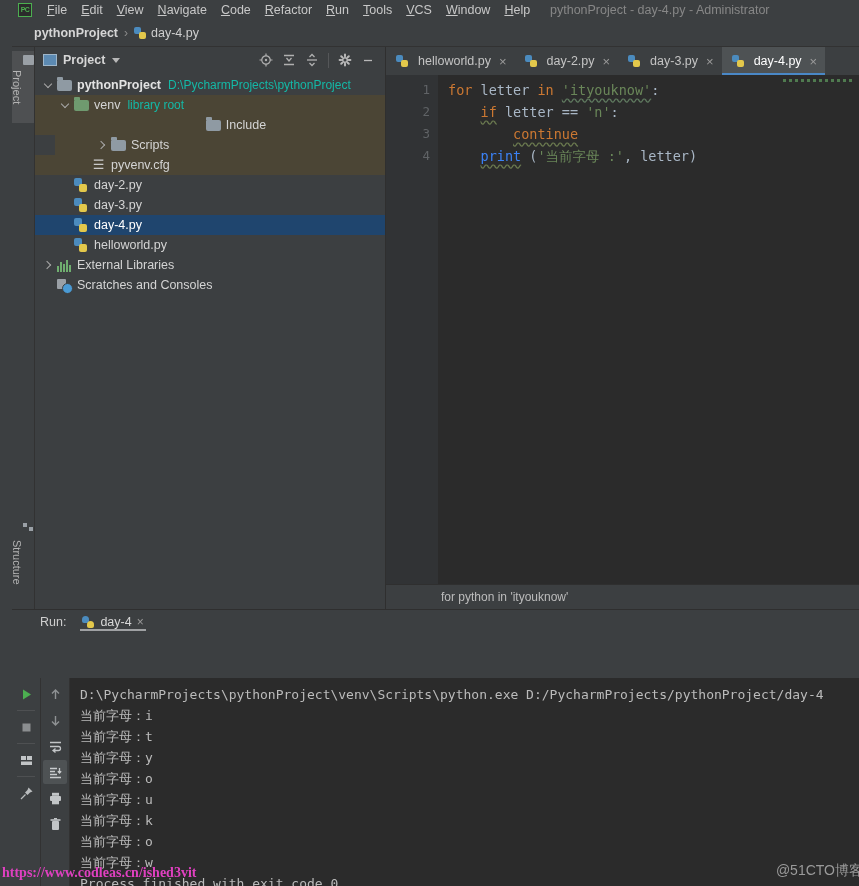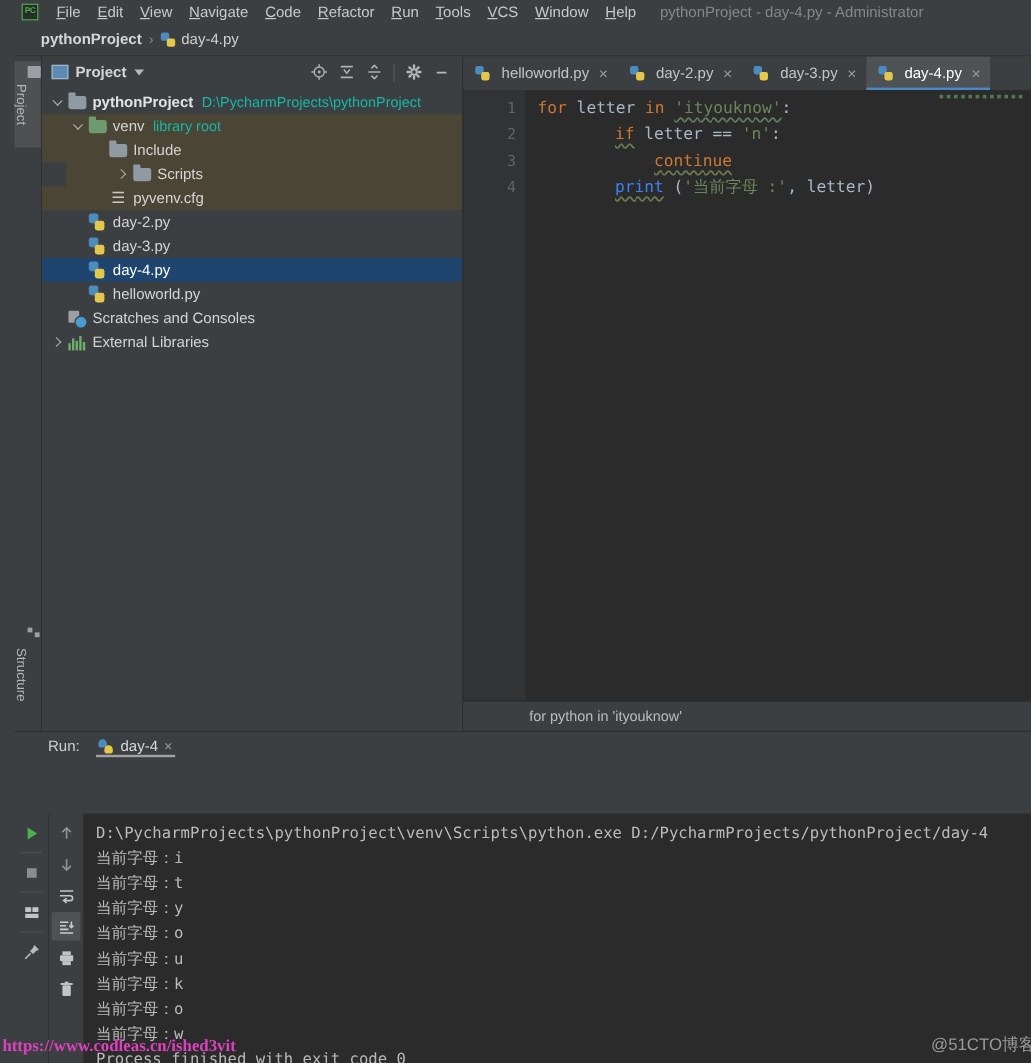--- a/index.html
+++ b/index.html
@@ -388,21 +388,21 @@
     white-space: pre;
     overflow: hidden;
     position: relative;
   }
   .cl { height: 22px; }
   .k  { color: #cc7832; }
   .s  { color: #6a8759; }
   .fn { color: #3b82f6; text-decoration: underline; text-decoration-color:#7f8b99; }
   .pl { color: #a9b7c6; }
   .wavy { text-decoration: underline wavy #5f7a5f; text-underline-offset: 3px; }
-  .wavy-g { text-decoration: underline wavy #6b7a4f; text-underline-offset: 3px; margin-left: 32px; }
+  .wavy-g { text-decoration: underline wavy #6b7a4f; text-underline-offset: 3px; }
   .marks {
     position: absolute;
     top: 4px;
     right: 8px;
     width: 80px;
     height: 6px;
   }
   .marks i {
     position: absolute;
     top: 0;
@@ -639,21 +639,21 @@
             <span class="ico folder"></span>
             <span class="tlabel bold">pythonProject</span>
             <span class="tpath">D:\PycharmProjects\pythonProject</span>
           </div>
           <div class="trow hl-olive" style="padding-left: 25px;">
             <span class="arrow open"></span>
             <span class="ico folder green"></span>
             <span class="tlabel">venv</span>
             <span class="tpath">library root</span>
           </div>
-          <div class="trow hl-olive" style="padding-left: 42px;">
+          <div class="trow hl-olive" style="padding-left: 42px; justify-content: center;">
             <span class="arrow "></span>
             <span class="ico folder"></span>
             <span class="tlabel">Include</span>
           </div>
           <div class="trow hl-olive" style="padding-left: 42px; margin-left: 20px;">
             <span class="arrow closed"></span>
             <span class="ico folder"></span>
             <span class="tlabel">Scripts</span>
           </div>
           <div class="trow hl-olive" style="padding-left: 42px;">
@@ -673,36 +673,36 @@
           </div>
           <div class="trow selected" style="padding-left: 25px;">
             <span class="arrow "></span>
             <span class="ico py"></span>
             <span class="tlabel">day-4.py</span>
           </div>
           <div class="trow" style="padding-left: 25px;">
             <span class="arrow "></span>
             <span class="ico py"></span>
             <span class="tlabel">helloworld.py</span>
-          </div>
-          <div class="trow" style="padding-left: 8px;">
-            <span class="arrow "></span>
-            <span class="ico scratch"></span>
-            <span class="tlabel">Scratches and Consoles</span>
           </div>
           <div class="trow" style="padding-left: 8px;">
             <span class="arrow closed"></span>
             <span class="ico lib">
               <i style="height: 6px;"></i>
               <i style="height: 10px;"></i>
               <i style="height: 8px;"></i>
               <i style="height: 12px;"></i>
               <i style="height: 7px;"></i>
             </span>
             <span class="tlabel">External Libraries</span>
+          </div>
+          <div class="trow" style="padding-left: 8px;">
+            <span class="arrow "></span>
+            <span class="ico scratch"></span>
+            <span class="tlabel">Scratches and Consoles</span>
           </div>
         </div>
     </div>
 
     <div class="editor-area">
 
       <div class="tabs" id="tabs">
           <div class="tab">
             <span class="pyfile-ico"></span>
             <span>helloworld.py</span>

